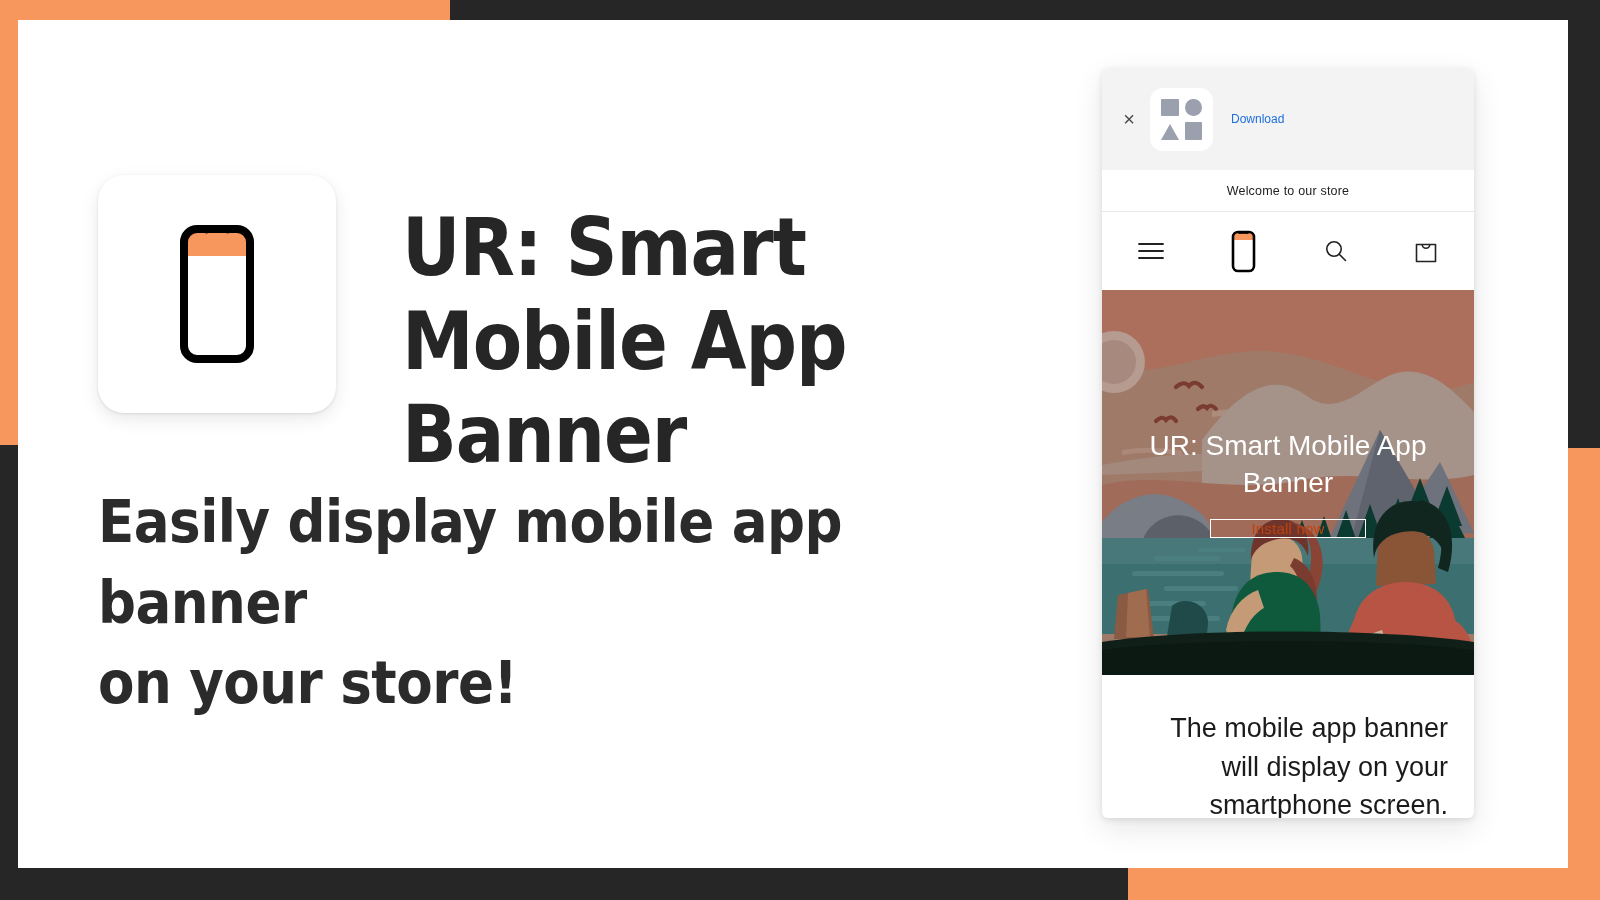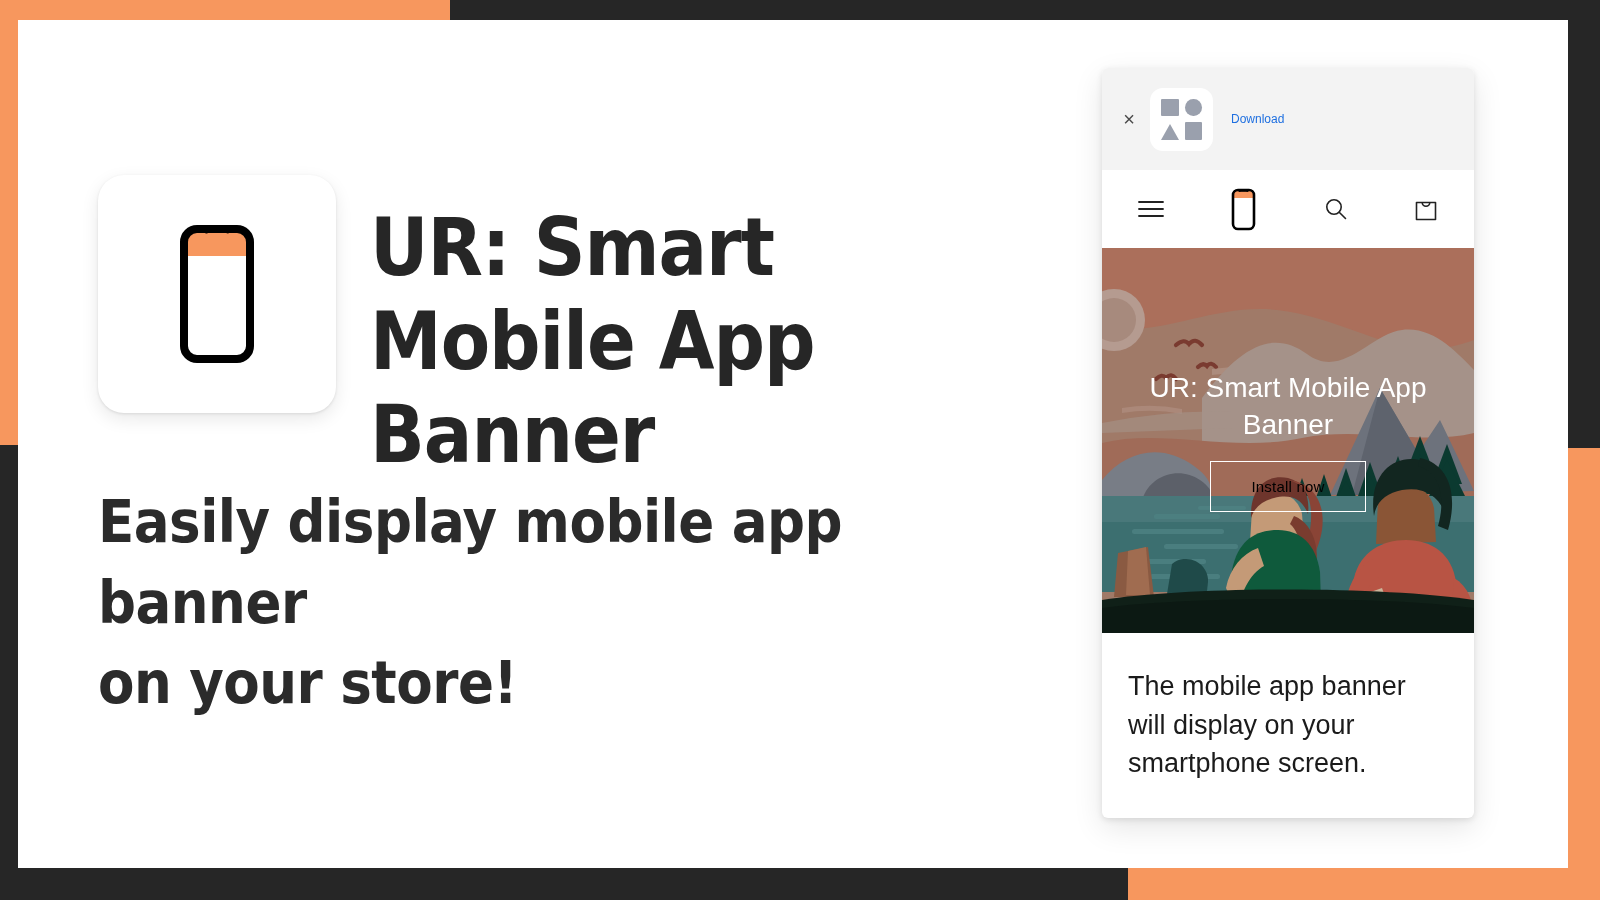--- a/index.html
+++ b/index.html
@@ -42,21 +42,21 @@
   }
 
   
   #left-col {
     position: absolute;
     left: 80px;
     top: 155px;
     width: 960px;
   }
 
-  #title-row { display: flex; align-items: flex-start; gap: 34px; }
+  #title-row { display: flex; align-items: flex-start; gap: 66px; }
 
   .logo-card {
     width: 238px; height: 238px;
     background: #fff;
     border-radius: 26px;
     box-shadow: 0 1px 3px rgba(0,0,0,.10), 0 6px 18px rgba(0,0,0,.09);
     display: flex; align-items: center; justify-content: center;
     flex: 0 0 auto;
   }
   .phone-glyph { width: 84px; height: 148px; }
@@ -168,31 +168,31 @@
     position: absolute; inset: 0;
     display: flex; flex-direction: column;
     align-items: center; justify-content: center;
     gap: 18px;
   }
   #hero-heading {
     font-size: 28px; color: #fff; text-align: center;
     line-height: 1.33; max-width: 300px; font-weight: 400;
   }
   #install-btn {
-    border: 1.5px solid #fff; color: #000000; background: transparent;
-    font-size: 15px; padding: 16px 40px; cursor: pointer;
+    border: 1.5px solid #fff; color: #c2410c; background: transparent;
+    font-size: 15px; padding: 0 40px; cursor: pointer;
     font-family: "Liberation Sans", sans-serif;
     letter-spacing: .2px;
   }
 
   
   #phone-caption {
     flex: 1 1 auto;
     padding: 34px 26px 0;
-    text-align: left;
+    text-align: right;
     font-size: 27px;
     line-height: 1.43;
     color: #1b1b1b;
     overflow: hidden;
   }
 </style>
 </head>
 <body>
 
 <div id="stage" style="--orange:#f7975e; --dark:#262626;">
@@ -245,20 +245,21 @@
           <div class="shape sq" style="background: rgb(154, 160, 173);"></div>
           <div class="shape circ" style="background: rgb(154, 160, 173);"></div>
           <div class="shape tri" style="border-bottom-color: rgb(154, 160, 173);"></div>
           <div class="shape sq" style="background: rgb(154, 160, 173);"></div>
         </div>
 
 
         <div id="download-link" style="color: rgb(30, 111, 224);">Download</div>
       </div>
 
+      <div id="announce-bar">Welcome to our store</div>
 
       <div id="store-header">
         <div class="hdr-icon">
           <svg width="26" height="18" viewBox="0 0 26 18">
             <g stroke="#222" stroke-width="1.8" stroke-linecap="round">
               <line x1="1" y1="2" x2="25" y2="2"></line>
               <line x1="1" y1="9" x2="25" y2="9"></line>
               <line x1="1" y1="16" x2="25" y2="16"></line>
             </g>
           </svg>

